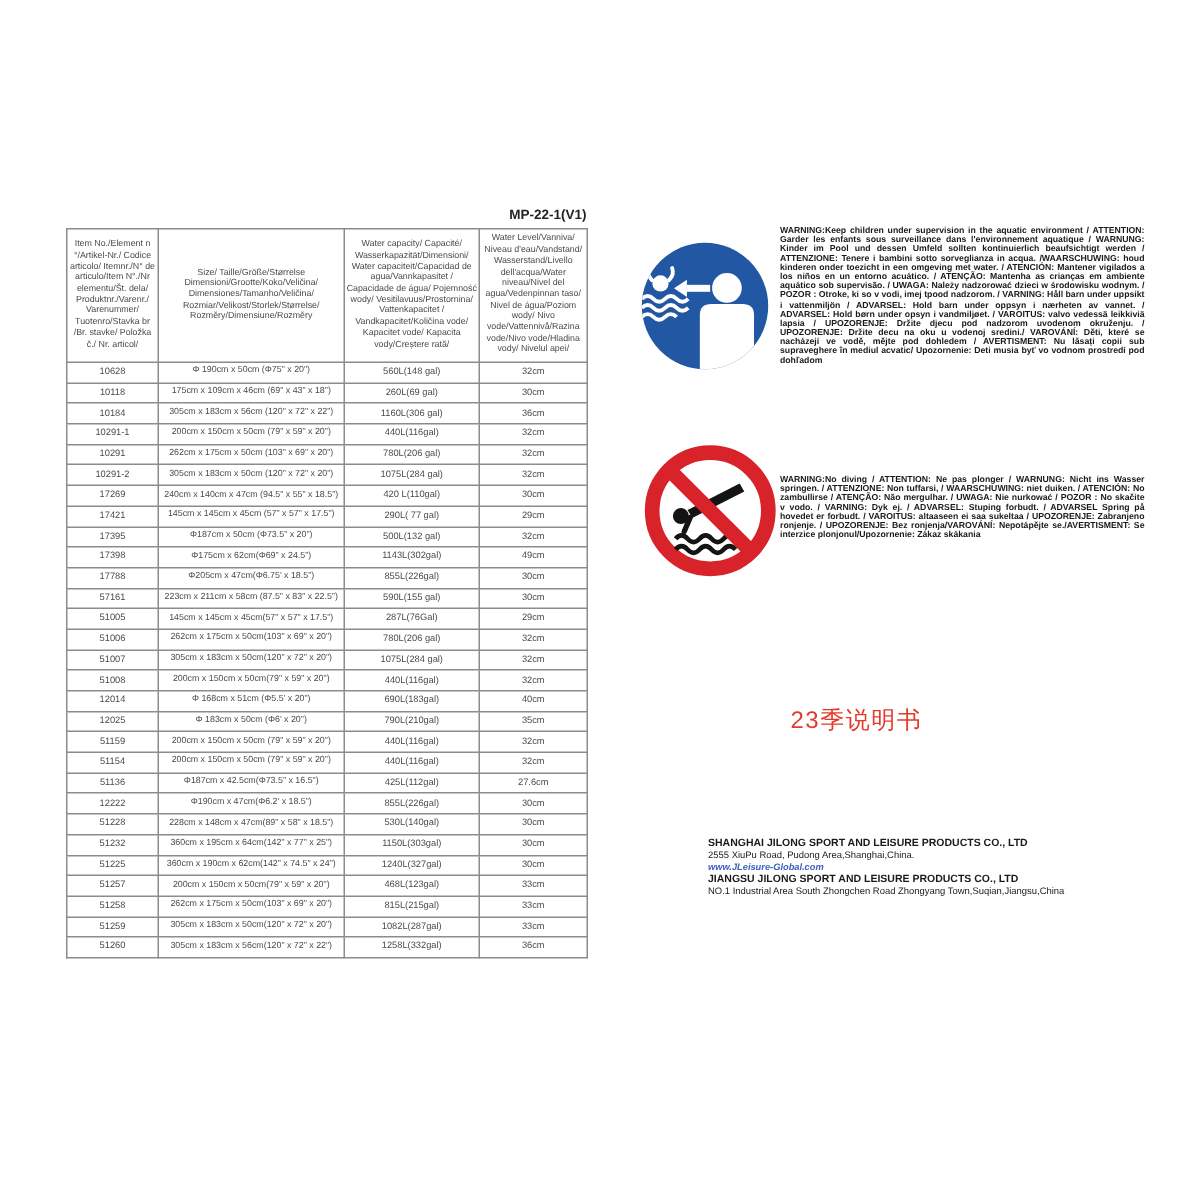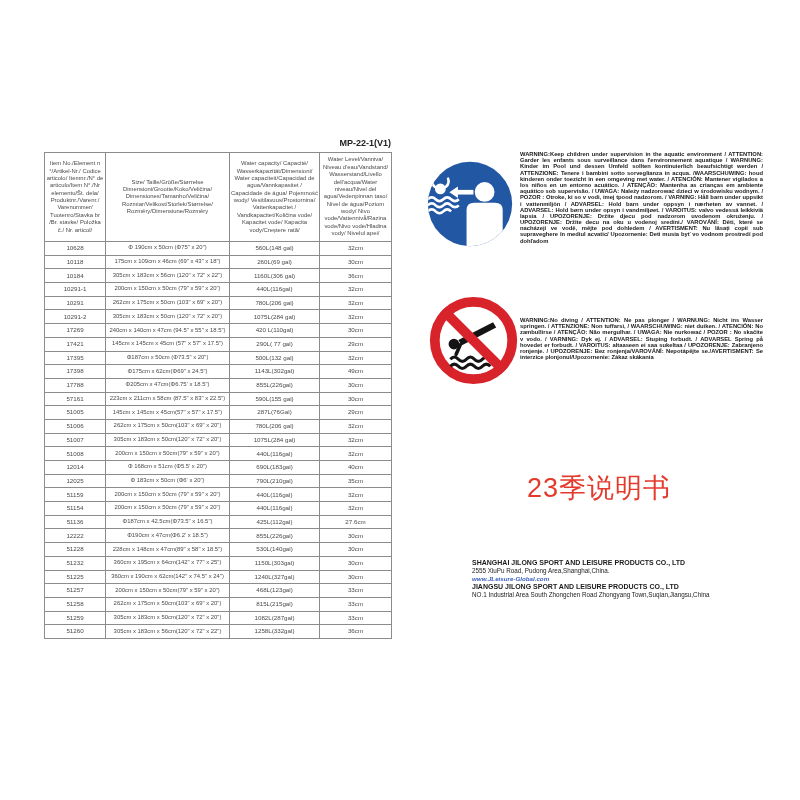--- a/index.html
+++ b/index.html
@@ -24,21 +24,21 @@
   .icon-wrap{position:absolute;}
   .icon-wrap svg{display:block;width:100%;height:100%;}
   .icon-supervision{left:427px;top:161px;width:86px;height:86px;}
   .icon-nodiving{left:429px;top:296px;width:89px;height:89px;}
   .warn-text{position:absolute;left:520px;width:243px;margin:0;font-size:5.8px;line-height:1.07;
              font-weight:bold;color:#1a1a1a;text-align:justify;}
   .warn-text-1{top:151px;}
   .warn-text-2{top:317px;}
 
   
-  .season-note{position:absolute;left:527px;top:470px;font-size:27px;color:#e43a2c;
+  .season-note{position:absolute;left:527px;top:470px;font-size:16px;color:#e43a2c;
                letter-spacing:1px;}
 
   
   .companies{position:absolute;left:472px;top:559px;width:300px;color:#1a1a1a;}
   .co-name{font-size:7px;font-weight:bold;line-height:1.2;}
   .co-addr{font-size:6.3px;line-height:1.25;}
   .co-link{display:block;font-size:6.2px;line-height:1.25;font-style:italic;font-weight:bold;
            color:#3b5fc0;text-decoration:none;cursor:pointer;}
 </style>
 </head>

